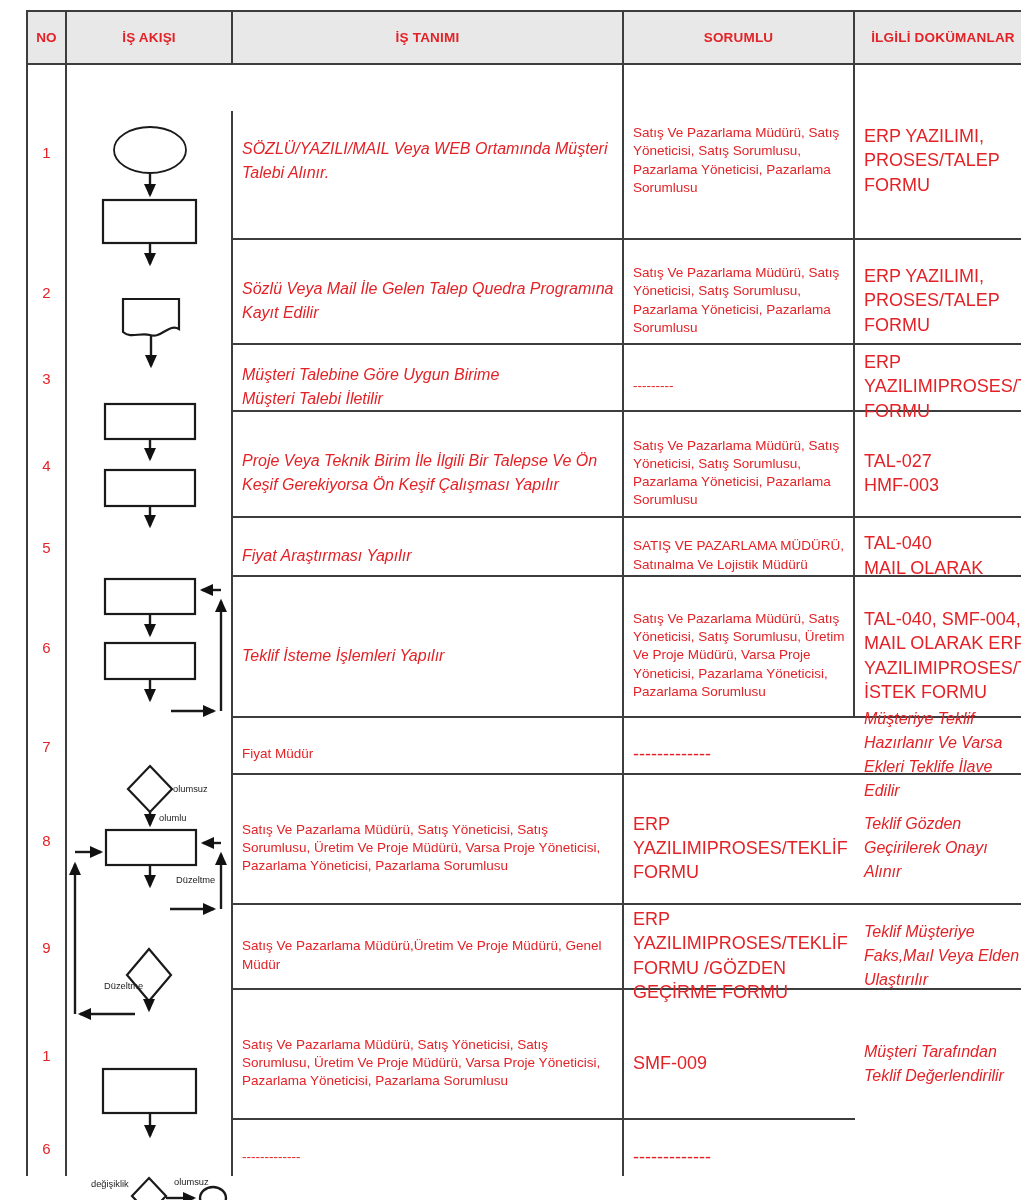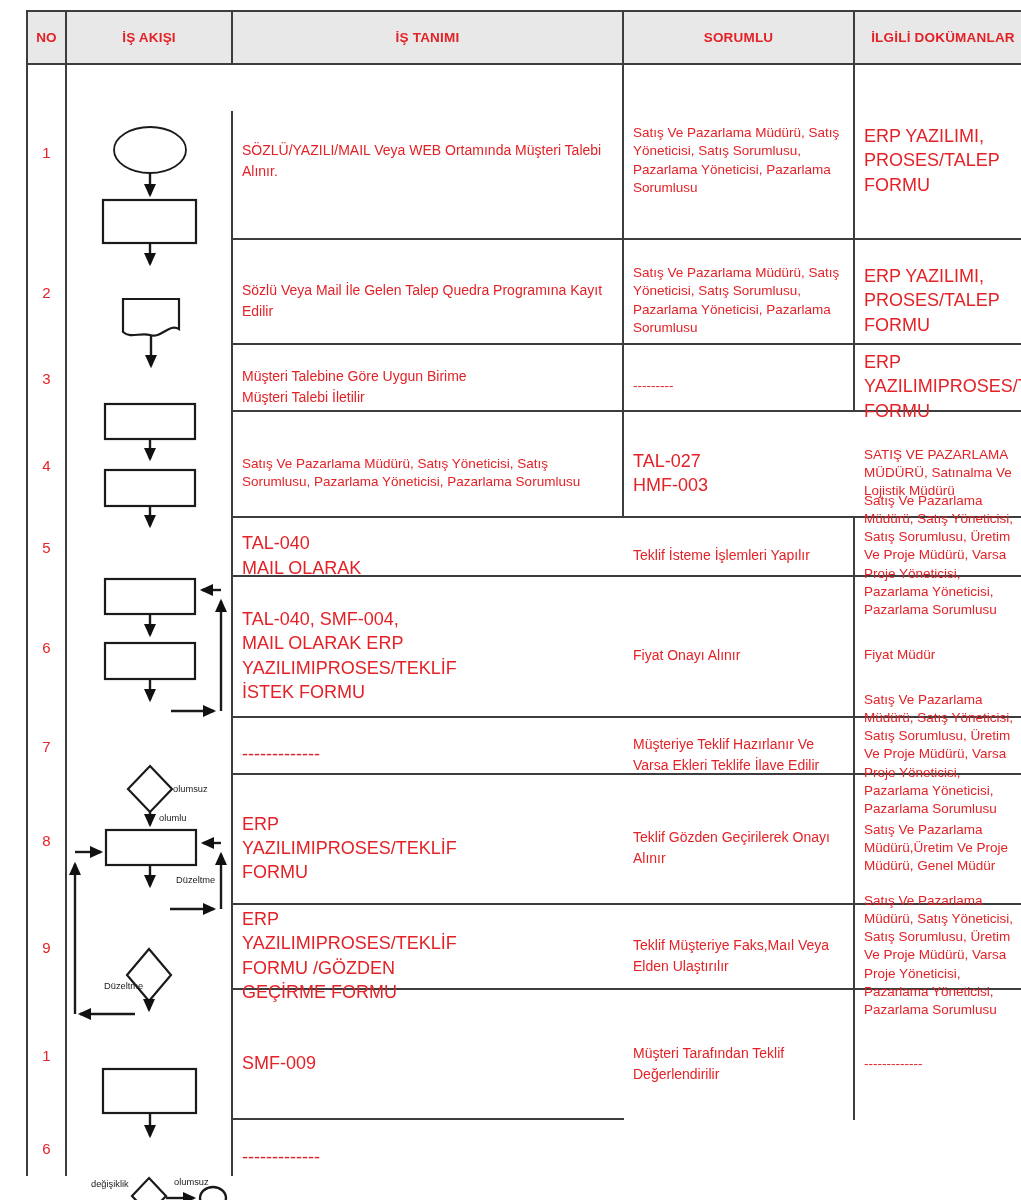--- a/index.html
+++ b/index.html
@@ -32,21 +32,21 @@
            color: #e32227; font-size: 15px; }
   .flowcol { grid-column: 2; grid-row: 2 / span 11; border-right: 2px solid #3d3d3d;
              overflow: visible; position: relative; margin-top: 46px; }
   .flowcol svg { position: absolute; left: 0; top: 0; overflow: visible; }
   .cell {
     display: flex; align-items: center;
     color: #e32227; border-right: 2px solid #3d3d3d; border-bottom: 2px solid #3d3d3d;
     padding: 21px 5px 3px 9px;
     white-space: pre-line;
   }
-  .cell.tanim { font-size: 14px; line-height: 1.5; }
+  .cell.tanim { font-size: 16px; line-height: 1.5; font-style: italic; }
   .cell.sorumlu { font-size: 13.5px; line-height: 1.34; }
   .cell.dokuman { font-size: 18px; line-height: 1.34; border-right: none; }
   .cell.nb { border-bottom: none; }
   .flowlabel { font-size: 9.3px; fill: #222222; }
 </style>
 </head>
 <body>
 
 <div class="sheet">
   <div class="grid">
@@ -148,36 +148,37 @@
     <div class="cell dokuman">ERP YAZILIMI,
 PROSES/TALEP FORMU</div>
 
     <div class="cell tanim">Müşteri Talebine Göre Uygun Birime
 Müşteri Talebi İletilir</div>
     <div class="cell sorumlu">---------</div>
     <div class="cell dokuman">ERP
 YAZILIMIPROSES/TALEP
 FORMU</div>
 
+    <div class="cell tanim">Proje Veya Teknik Birim İle İlgili Bir Talepse Ve Ön Keşif Gerekiyorsa Ön Keşif Çalışması Yapılır</div>
     <div class="cell sorumlu">Satış Ve Pazarlama Müdürü, Satış Yöneticisi, Satış Sorumlusu, Pazarlama Yöneticisi, Pazarlama Sorumlusu</div>
     <div class="cell dokuman">TAL-027
 HMF-003</div>
 
+    <div class="cell tanim">Fiyat Araştırması Yapılır</div>
     <div class="cell sorumlu">SATIŞ VE PAZARLAMA MÜDÜRÜ, Satınalma Ve Lojistik Müdürü</div>
     <div class="cell dokuman">TAL-040
 MAIL OLARAK</div>
 
     <div class="cell tanim">Teklif İsteme İşlemleri Yapılır</div>
     <div class="cell sorumlu">Satış Ve Pazarlama Müdürü, Satış Yöneticisi, Satış Sorumlusu, Üretim Ve Proje Müdürü, Varsa Proje Yöneticisi, Pazarlama Yöneticisi, Pazarlama Sorumlusu</div>
     <div class="cell dokuman">TAL-040, SMF-004,
 MAIL OLARAK ERP
 YAZILIMIPROSES/TEKLİF
 İSTEK FORMU</div>
 
-    <div class="cell tanim">Fiyat Onayı Alınır</div>
     <div class="cell sorumlu">Fiyat Müdür</div>
     <div class="cell dokuman">-------------</div>
 
     <div class="cell tanim">Müşteriye Teklif Hazırlanır Ve Varsa Ekleri Teklife İlave Edilir</div>
     <div class="cell sorumlu">Satış Ve Pazarlama Müdürü, Satış Yöneticisi, Satış Sorumlusu, Üretim Ve Proje Müdürü, Varsa Proje Yöneticisi, Pazarlama Yöneticisi, Pazarlama Sorumlusu</div>
     <div class="cell dokuman">ERP
 YAZILIMIPROSES/TEKLİF
 FORMU</div>
 
     <div class="cell tanim">Teklif Gözden Geçirilerek Onayı Alınır</div>

